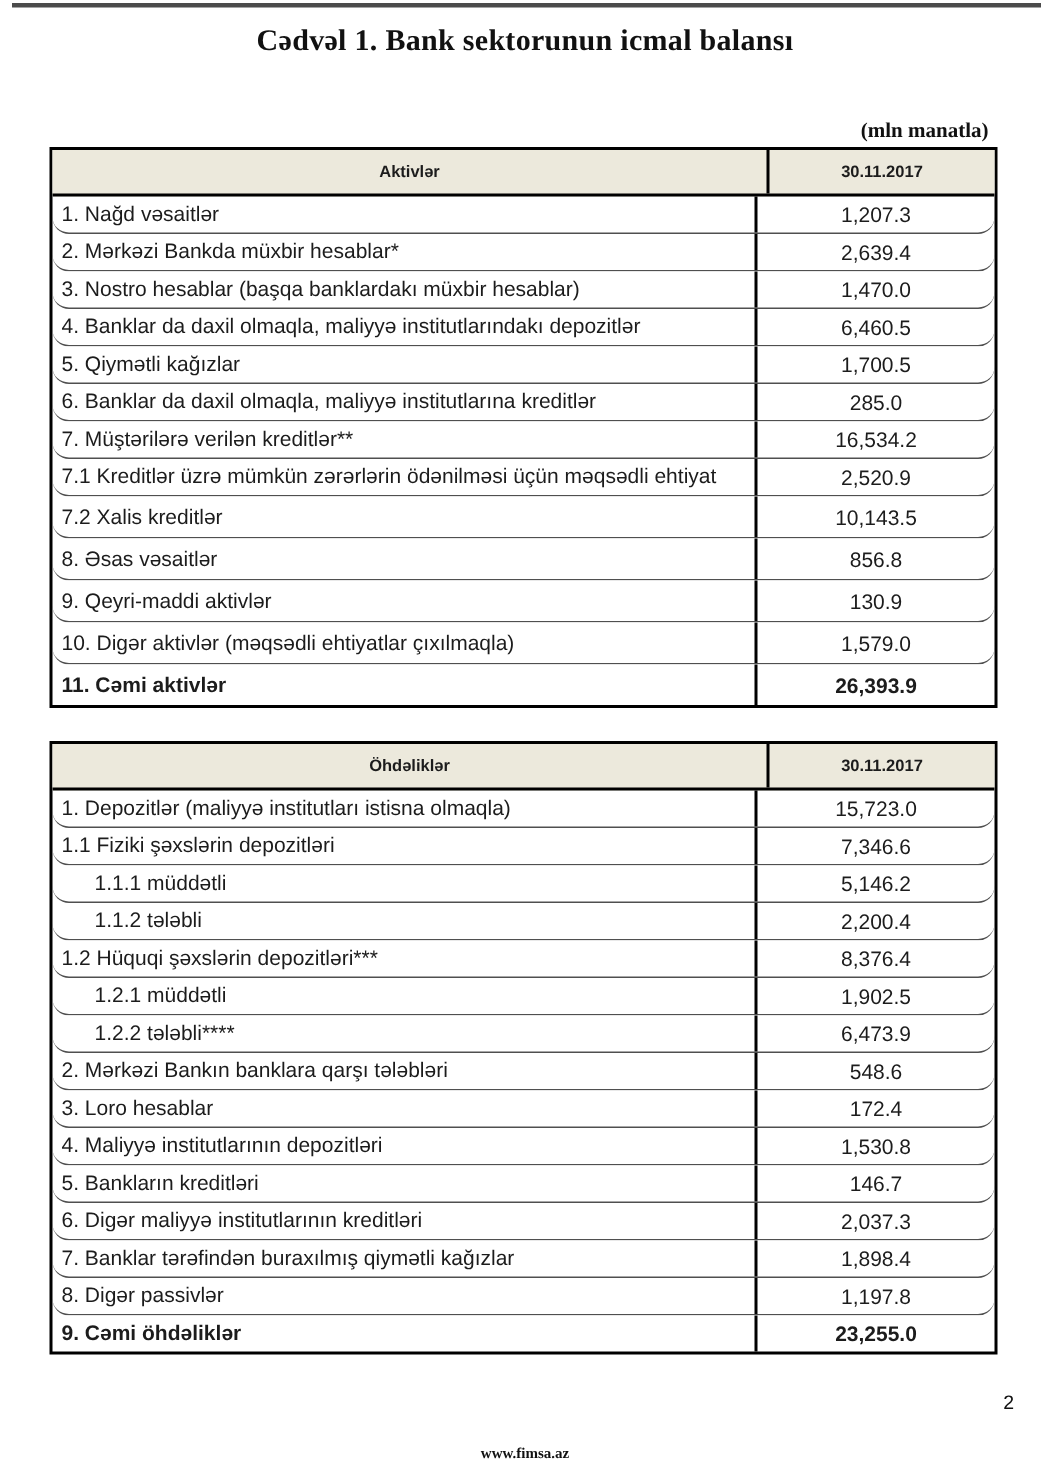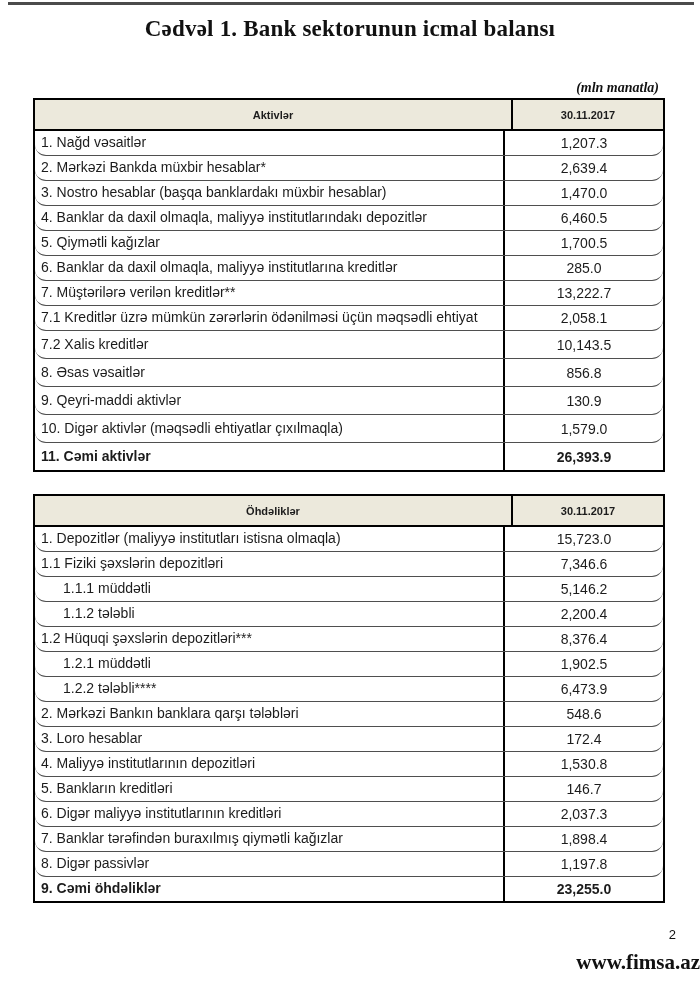--- a/index.html
+++ b/index.html
@@ -21,34 +21,33 @@
     left: 8px;
     width: 686px;
     height: 3px;
     background: #4b4b4b;
   }
   .title {
     margin: 16px 30px 0 30px;
     text-align: center;
     font-family: "Liberation Serif", serif;
     font-weight: bold;
-    font-size: 23px;
+    font-size: 20px;
     letter-spacing: 0.2px;
     color: #111;
   }
   .content {
     position: absolute;
     top: 80px;
     left: 33px;
     width: 632px;
   }
   .unit-note {
     text-align: right;
     font-family: "Liberation Serif", serif;
-    font-style: italic;
     font-weight: bold;
     font-size: 14px;
     padding-right: 6px;
     margin-bottom: 2px;
     color: #111;
   }
   .fin-table {
     border: 2px solid #000;
     background: #fff;
   }
@@ -121,24 +120,24 @@
     right: 24px;
     bottom: 40px;
     font-size: 13px;
     color: #111;
   }
   .site-footer {
     position: absolute;
     left: 0;
     right: 0;
     bottom: 7px;
-    text-align: right;
+    text-align: center;
     font-family: "Liberation Serif", serif;
     font-weight: bold;
-    font-size: 21px;
+    font-size: 10px;
     color: #111;
   }
 </style>
 </head>
 <body>
 
 <div class="top-rule"></div>
 
 <h1 class="title">Cədvəl 1. Bank sektorunun icmal balansı</h1>
 
@@ -170,25 +169,25 @@
       <div class="t-row">
         <div class="r-label">5. Qiymətli kağızlar</div>
         <div class="r-value">1,700.5</div>
       </div>
       <div class="t-row">
         <div class="r-label">6. Banklar da daxil olmaqla, maliyyə institutlarına kreditlər</div>
         <div class="r-value">285.0</div>
       </div>
       <div class="t-row">
         <div class="r-label">7. Müştərilərə verilən kreditlər**</div>
-        <div class="r-value">13,222.7</div>
+        <div class="r-value">16,534.2</div>
       </div>
       <div class="t-row">
         <div class="r-label">7.1 Kreditlər üzrə mümkün zərərlərin ödənilməsi üçün məqsədli ehtiyat</div>
-        <div class="r-value">2,058.1</div>
+        <div class="r-value">2,520.9</div>
       </div>
       <div class="t-row">
         <div class="r-label">7.2 Xalis kreditlər</div>
         <div class="r-value">10,143.5</div>
       </div>
       <div class="t-row">
         <div class="r-label">8.  Əsas vəsaitlər</div>
         <div class="r-value">856.8</div>
       </div>
       <div class="t-row">

